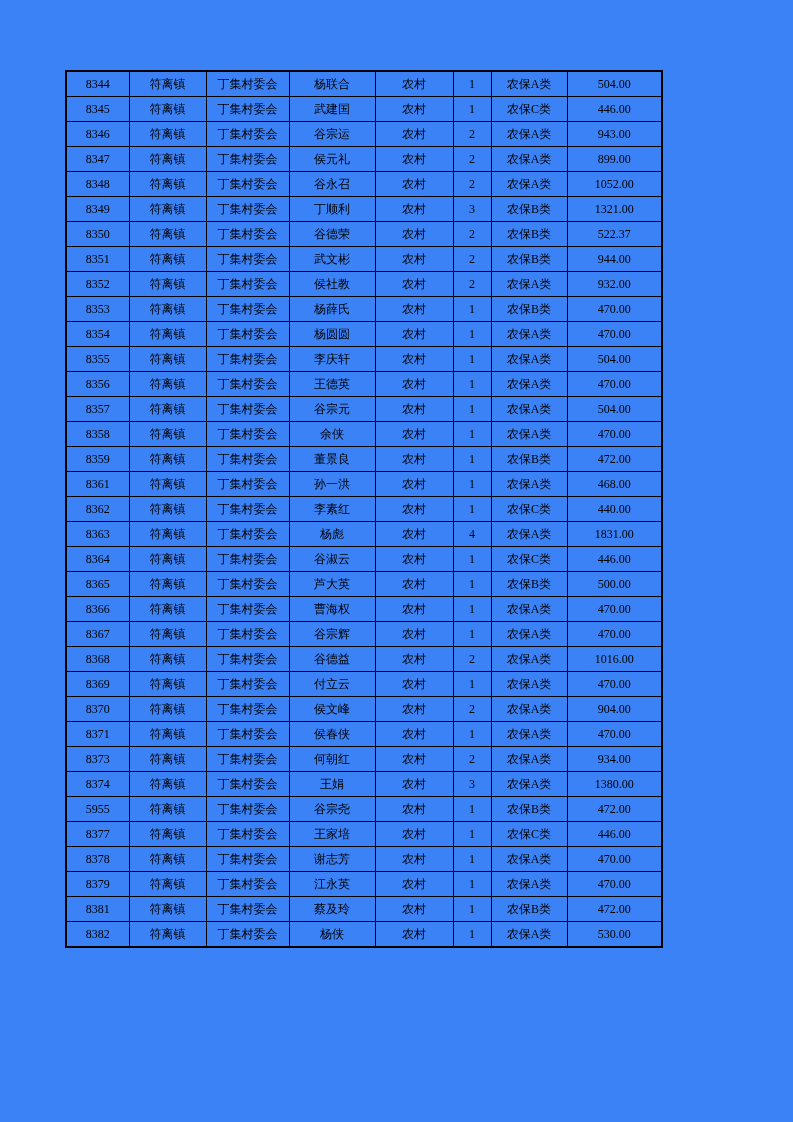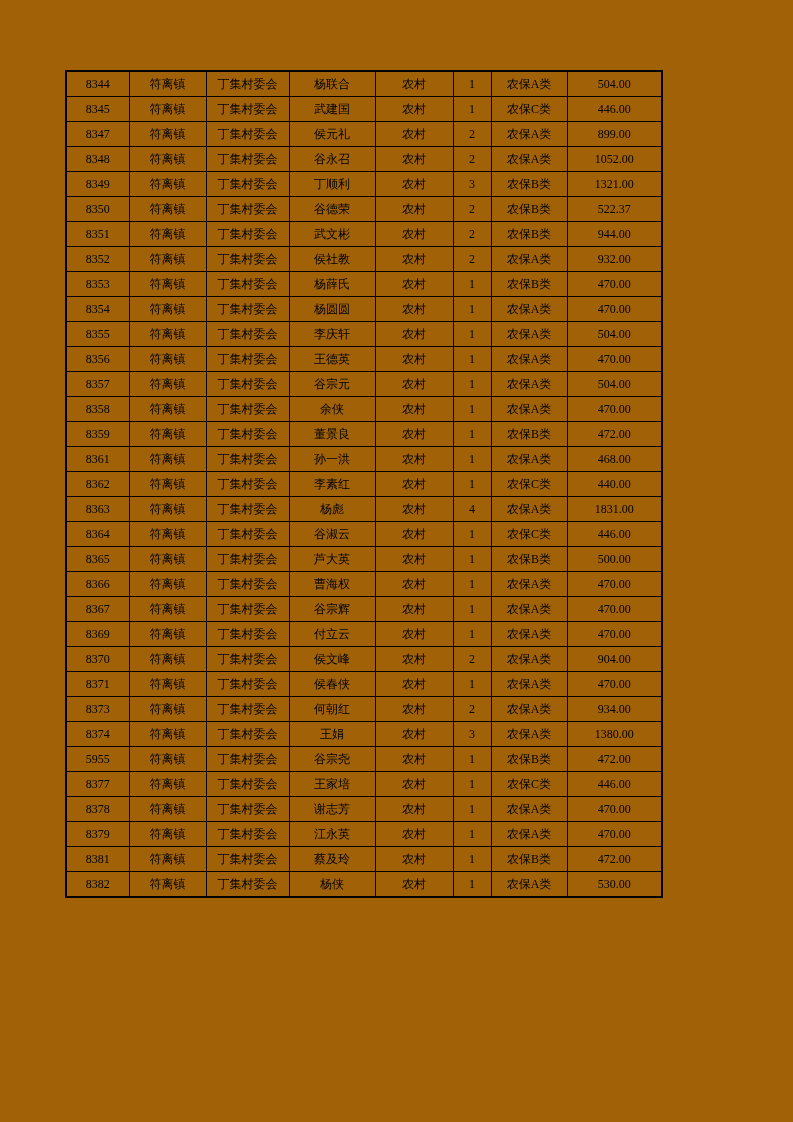--- a/index.html
+++ b/index.html
@@ -4,21 +4,21 @@
 <style>
   html, body {
     margin: 0;
     padding: 0;
     background: #ffffff;
   }
   .page {
     position: relative;
     width: 793px;
     height: 1122px;
-    background: #a16207;
+    background: #3b82f6;
     font-family: "Liberation Serif", "DejaVu Serif", serif;
     color: #000000;
     overflow: hidden;
   }
   table.data-table {
     position: absolute;
     left: 65px;
     top: 70px;
     width: 596px;
     border-collapse: collapse;
@@ -67,20 +67,30 @@
           <td>8345</td>
           <td>符离镇</td>
           <td>丁集村委会</td>
           <td>武建国</td>
           <td>农村</td>
           <td>1</td>
           <td>农保C类</td>
           <td>446.00</td>
         </tr>
         <tr>
+          <td>8346</td>
+          <td>符离镇</td>
+          <td>丁集村委会</td>
+          <td>谷宗运</td>
+          <td>农村</td>
+          <td>2</td>
+          <td>农保A类</td>
+          <td>943.00</td>
+        </tr>
+        <tr>
           <td>8347</td>
           <td>符离镇</td>
           <td>丁集村委会</td>
           <td>侯元礼</td>
           <td>农村</td>
           <td>2</td>
           <td>农保A类</td>
           <td>899.00</td>
         </tr>
         <tr>
@@ -265,20 +275,30 @@
         </tr>
         <tr>
           <td>8367</td>
           <td>符离镇</td>
           <td>丁集村委会</td>
           <td>谷宗辉</td>
           <td>农村</td>
           <td>1</td>
           <td>农保A类</td>
           <td>470.00</td>
+        </tr>
+        <tr>
+          <td>8368</td>
+          <td>符离镇</td>
+          <td>丁集村委会</td>
+          <td>谷德益</td>
+          <td>农村</td>
+          <td>2</td>
+          <td>农保A类</td>
+          <td>1016.00</td>
         </tr>
         <tr>
           <td>8369</td>
           <td>符离镇</td>
           <td>丁集村委会</td>
           <td>付立云</td>
           <td>农村</td>
           <td>1</td>
           <td>农保A类</td>
           <td>470.00</td>

